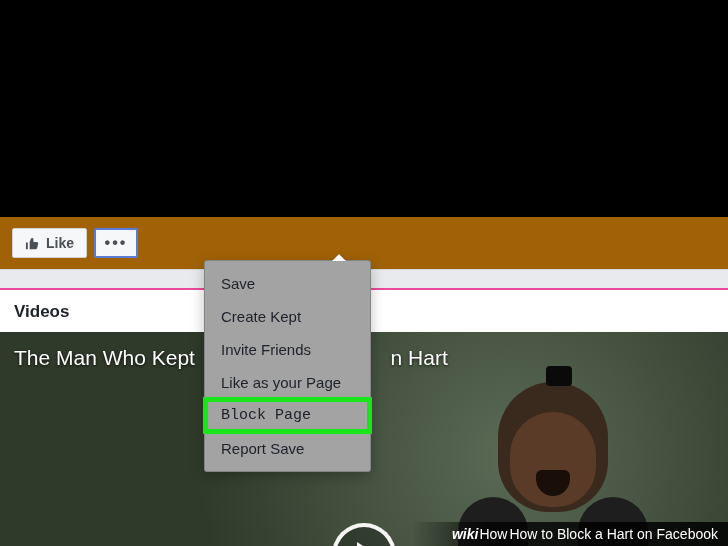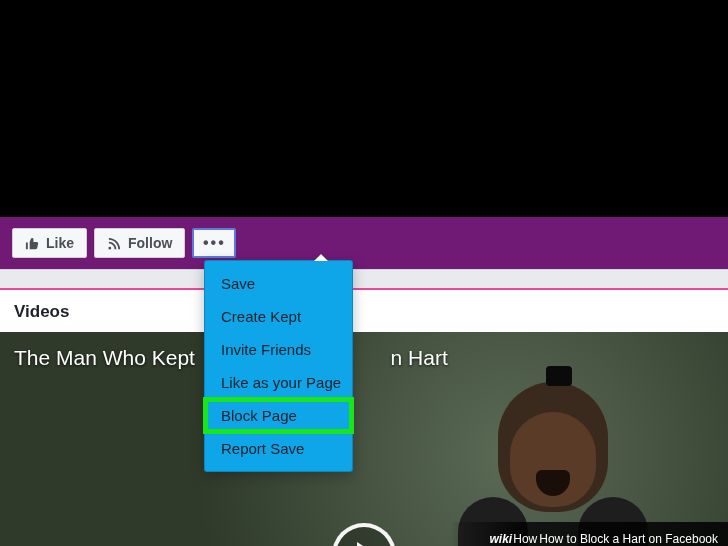--- a/index.html
+++ b/index.html
@@ -10,21 +10,21 @@
     background: #e9eaed;
     overflow: hidden;
     position: relative;
   }
   .cover {
     width: 728px;
     height: 217px;
     background: #000;
   }
   .action-bar {
-    background: #701a75;
+    background: #a16207;
     border-bottom: 1px solid #d3d6db;
     padding: 11px 12px;
     display: flex;
     align-items: center;
     gap: 7px;
   }
   .action-btn {
     display: flex;
     align-items: center;
     gap: 6px;
@@ -155,22 +155,22 @@
     content: "";
     margin-left: 5px;
     border-left: 20px solid rgba(255,255,255,0.95);
     border-top: 13px solid transparent;
     border-bottom: 13px solid transparent;
   }
   .dropdown {
     position: absolute;
     left: 204px;
     top: 260px;
-    width: 149px;
-    background: #0ea5e9;
+    width: 167px;
+    background: #a3a3a3;
     border: 1px solid rgba(0,0,0,0.18);
     border-radius: 3px;
     box-shadow: 0 4px 14px rgba(0,0,0,0.25);
     padding: 6px 0;
     z-index: 5;
   }
   .dropdown::before {
     content: "";
     position: absolute;
     top: -7px;
@@ -185,54 +185,49 @@
     font-size: 15px;
     color: #1d2129;
     cursor: pointer;
     white-space: nowrap;
   }
   .dd-item.highlight {
     outline: 5px solid #17e619;
     outline-offset: -3px;
     position: relative;
     z-index: 1;
+    font-family: Liberation Mono, monospace;
   }
   .watermark {
     position: absolute;
     right: 0;
     bottom: 0;
     height: 24px;
     background: linear-gradient(to right, rgba(0,0,0,0) 0%, rgba(0,0,0,0.8) 25%, rgba(0,0,0,0.85) 100%);
     color: #fff;
-    font-size: 12px;
-    display: flex;
-    align-items: flex-end;
+    font-size: 14px;
+    display: flex;
+    align-items: center;
     padding: 0 10px 0 40px;
     z-index: 10;
   }
   .watermark b { font-style: italic; margin-right: 1px; }
   .watermark .thin { font-weight: 400; margin-right: 2px; }
 </style>
 </head>
 <body>
 
 <div class="cover"></div>
 
 <div class="action-bar">
   <button class="action-btn">
     <svg width="15" height="15" viewBox="0 0 16 16">
         <path d="M1 7h2v7H1V7zm4 7h6.5c.7 0 1.3-.5 1.5-1.2l1-4.5c.2-1-.5-1.8-1.5-1.8H9V3.5C9 2.7 8.3 2 7.5 2 7 2 6.6 2.3 6.4 2.7L5 6.5V14z"></path>
       </svg>
     <span>Like</span>
-  </button>
-  <button class="action-btn">
-    <svg width="15" height="15" viewBox="0 0 16 16">
-        <path d="M3 11.5A1.5 1.5 0 1 1 3 14.5 1.5 1.5 0 0 1 3 11.5zM2 6v2c3.3 0 6 2.7 6 6h2c0-4.4-3.6-8-8-8zm0-4v2c5.5 0 10 4.5 10 10h2C14 7.4 8.6 2 2 2z"></path>
-      </svg>
-    <span>Follow</span>
   </button>
   <button class="action-btn more-btn">
     <span class="dots">•••</span>
   </button>
 </div>
 
 <div class="gap-strip"></div>
 
 <div class="section-header">
   <span>Videos</span>

